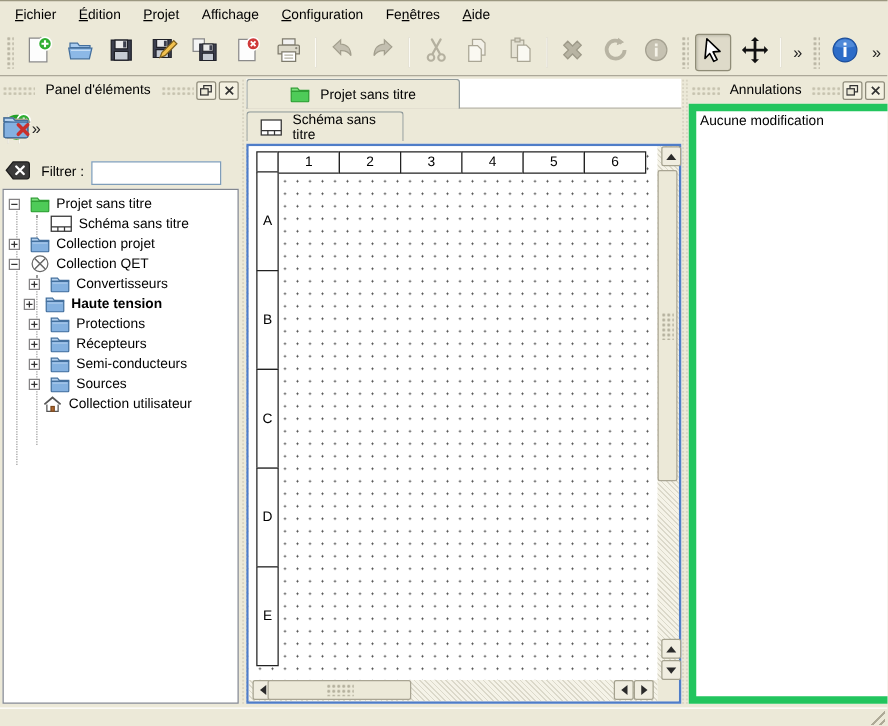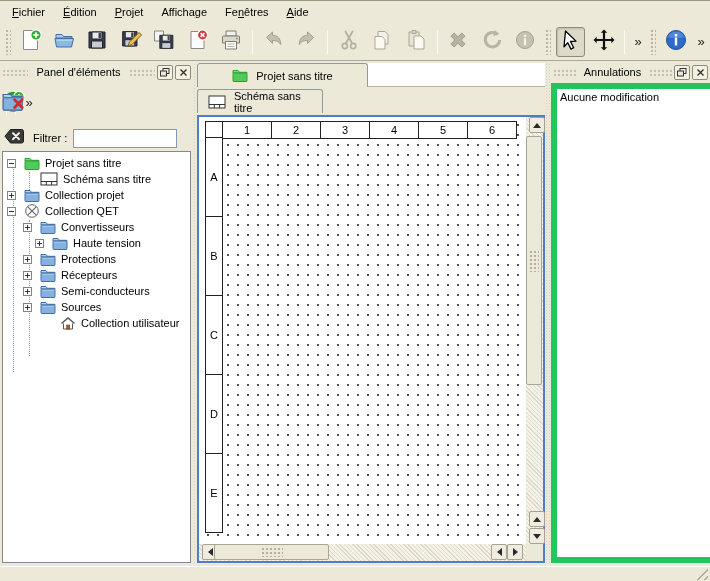--- a/index.html
+++ b/index.html
@@ -73,20 +73,21 @@
   #size-grip{position:absolute;right:2px;bottom:2px;width:12px;height:12px;clip-path:polygon(100% 0,100% 100%,0 100%);background-image:repeating-linear-gradient(135deg,#aeaa97 0 1.5px,transparent 1.5px 4.5px);}
 </style>
 </head>
 <body>
 
 <div id="menubar">
     <div class="menu-item"><u>F</u>ichier</div>
     <div class="menu-item"><u>É</u>dition</div>
     <div class="menu-item"><u>P</u>rojet</div>
     <div class="menu-item">Afficha<u>g</u>e</div>
+    <div class="menu-item"><u>C</u>onfiguration</div>
     <div class="menu-item">Fe<u>n</u>êtres</div>
     <div class="menu-item"><u>A</u>ide</div>
   </div>
 
 <div id="main-toolbar">
     <div class="tb-handle"></div>
     <button class="tb-btn">
       <span><svg width="24" height="24" viewBox="0 0 24 24">
           <path d="M4.5 2.5h9.5l4.5 4.5v14.5H4.5z" fill="#fdfdfd" stroke="#8a8a8a"></path>
           <path d="M14 2.5V7h4.5z" fill="#e0e0e0" stroke="#8a8a8a"></path>
@@ -353,21 +354,21 @@
         </span>
         <span class="tree-icon">
           <svg width="16" height="13" viewBox="0 0 16 13">
             <path d="M1 4V1.5h5l1.5 1.8H15V4z" fill="#b5d2ef" stroke="#44709e"></path>
             <rect x="1" y="4" width="14" height="8.5" rx="0.8" fill="#84b1e0" stroke="#44709e"></rect>
             <path d="M2 5.4h12" stroke="#a8c8ea"></path>
           </svg>
         </span>
         <span class="tree-label">Convertisseurs</span>
       </div>
-      <div class="tree-row" style="padding-left: 32px;">
+      <div class="tree-row" style="padding-left: 16px; font-weight: bold;">
         <span class="slot">
           <span class="expander">
             <i class="exp-h"></i>
             <i class="exp-v"></i>
           </span>
         </span>
         <span class="tree-icon">
           <svg width="16" height="13" viewBox="0 0 16 13">
             <path d="M1 4V1.5h5l1.5 1.8H15V4z" fill="#b5d2ef" stroke="#44709e"></path>
             <rect x="1" y="4" width="14" height="8.5" rx="0.8" fill="#84b1e0" stroke="#44709e"></rect>
@@ -433,21 +434,21 @@
         </span>
         <span class="tree-icon">
           <svg width="16" height="13" viewBox="0 0 16 13">
             <path d="M1 4V1.5h5l1.5 1.8H15V4z" fill="#b5d2ef" stroke="#44709e"></path>
             <rect x="1" y="4" width="14" height="8.5" rx="0.8" fill="#84b1e0" stroke="#44709e"></rect>
             <path d="M2 5.4h12" stroke="#a8c8ea"></path>
           </svg>
         </span>
         <span class="tree-label">Sources</span>
       </div>
-      <div class="tree-row" style="padding-left: 4px; margin-left: 36px;">
+      <div class="tree-row" style="padding-left: 14px;">
         <span class="slot"></span>
         <span class="tree-icon">
           <svg width="16" height="15" viewBox="0 0 16 15">
             <path d="M1.5 7.5L8 2l6.5 5.5" fill="none" stroke="#555" stroke-width="1.4"></path>
             <path d="M3.5 7.5V13h9V7.5" fill="#fff" stroke="#555"></path>
             <rect x="6.8" y="9.2" width="2.6" height="3.8" fill="#b46a32" stroke="#7c4a20"></rect>
           </svg>
         </span>
         <span class="tree-label">Collection utilisateur</span>
       </div>

